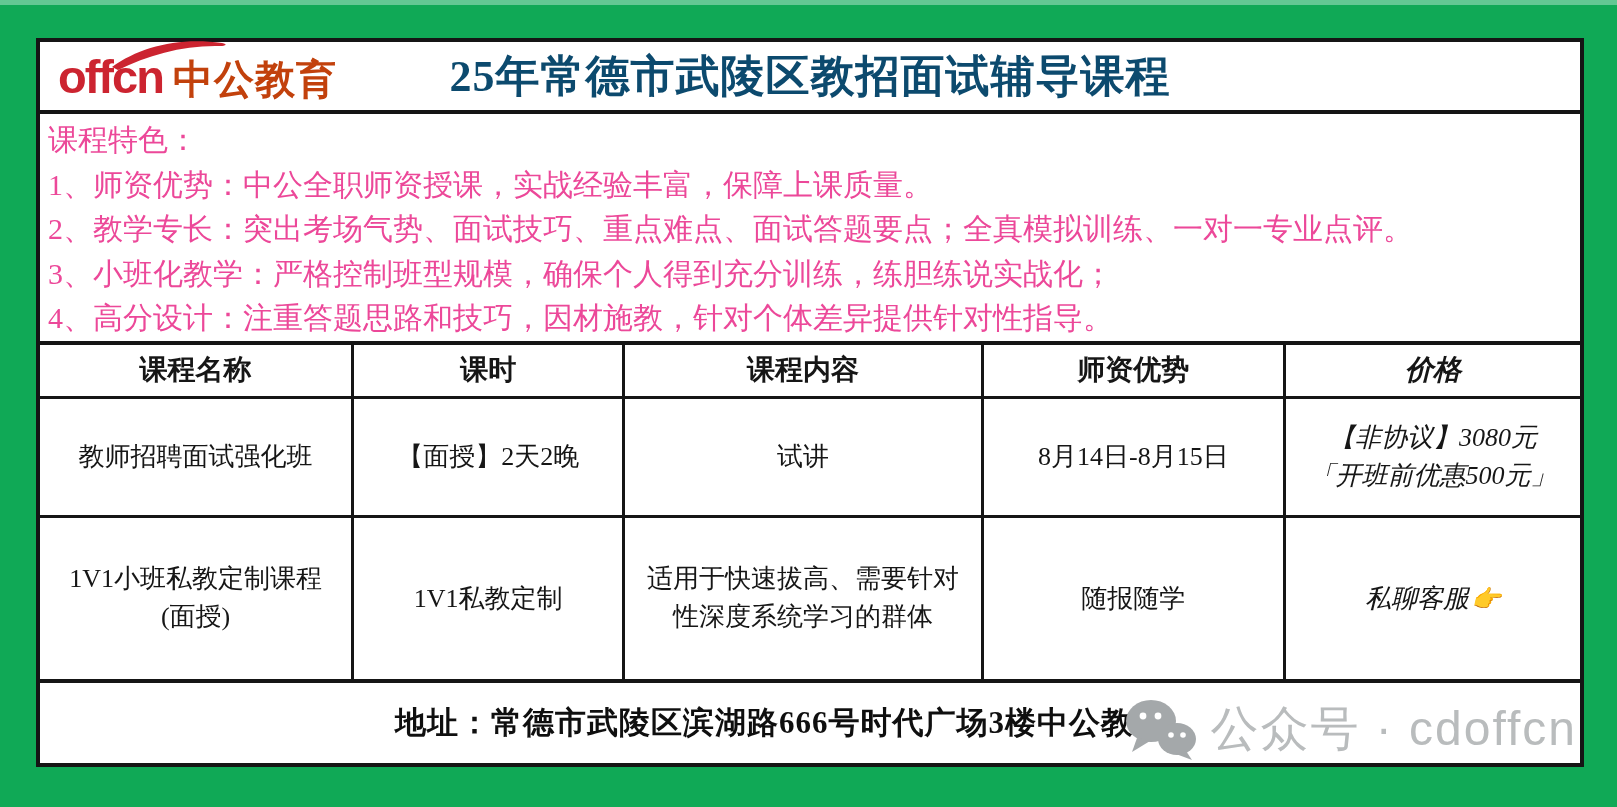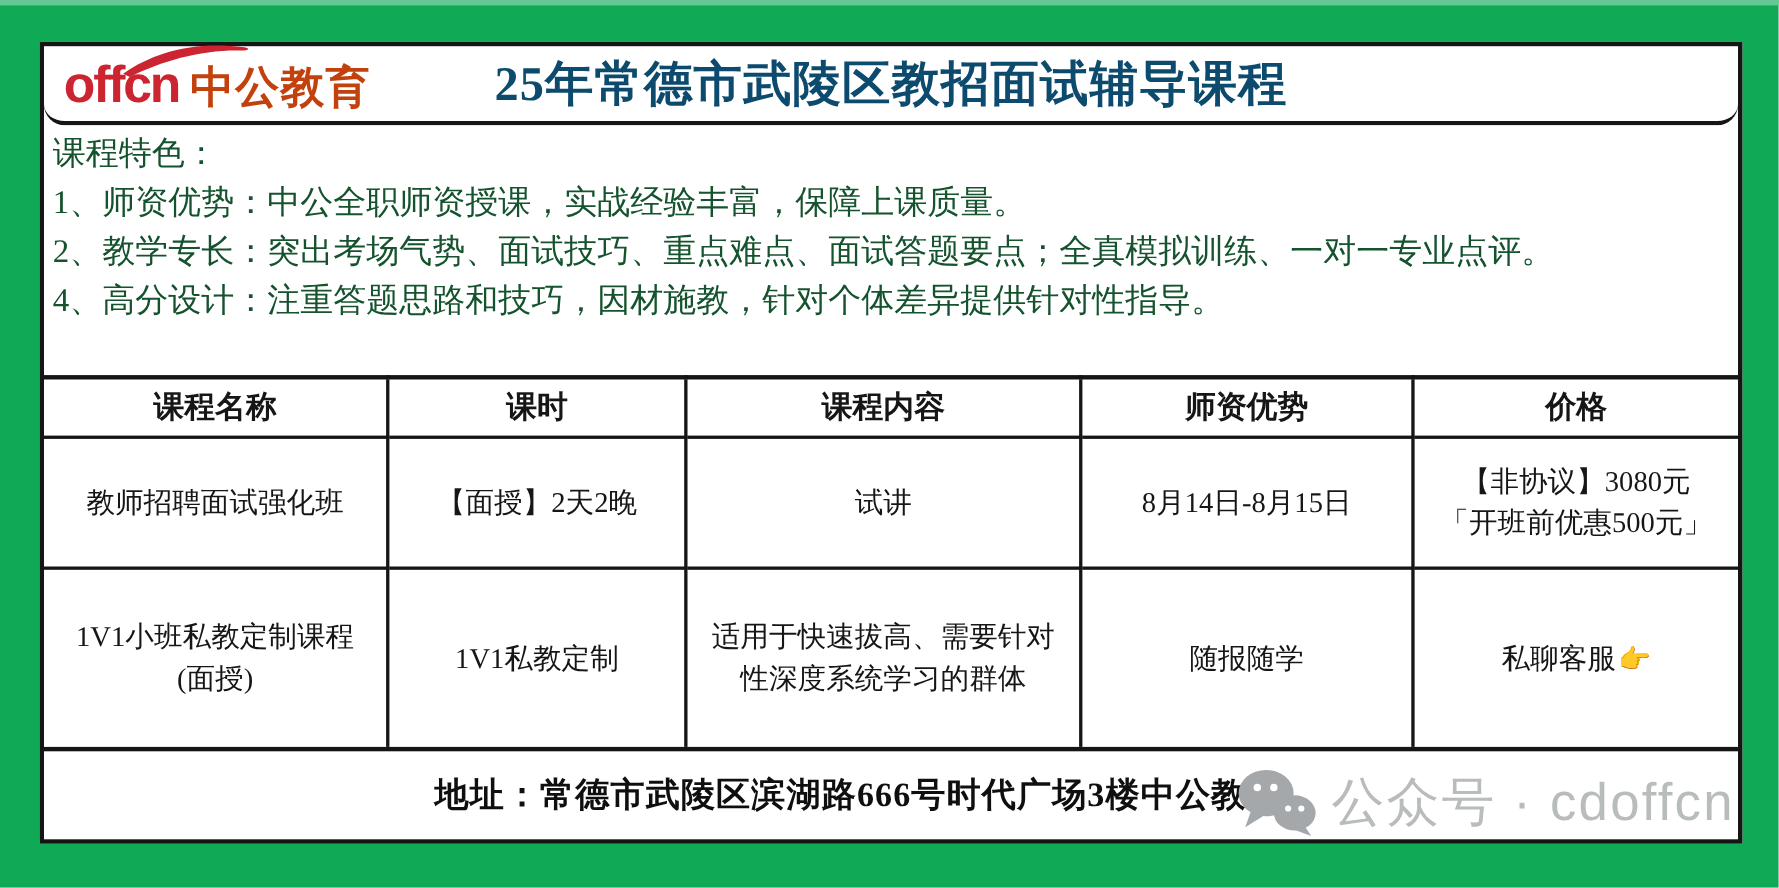--- a/index.html
+++ b/index.html
@@ -32,21 +32,20 @@
   }
 
   
   .header {
     position: relative;
     height: 72px;
     border-bottom: 4px solid #151515;
     flex: 0 0 auto;
     display: flex;
     align-items: center;
-    border-radius: 19px;
   }
   .logo {
     position: relative;
     display: flex;
     align-items: baseline;
     margin-left: 18px;
     z-index: 2;
   }
   .logo-offcn {
     font-family: "Liberation Sans", sans-serif;
@@ -82,41 +81,41 @@
     color: #0c4a6e;
   }
 
   
   .features {
     flex: 0 0 auto;
     height: 227px;
     padding: 4px 12px 0 8px;
     font-size: 30px;
     line-height: 44.5px;
-    color: #14532d;
+    color: #ec4899;
     overflow: hidden;
   }
   .feat-line { white-space: nowrap; }
 
   
   .course-table {
     flex: 0 0 auto;
     width: 100%;
     border-collapse: collapse;
     table-layout: fixed;
     border-top: 4px solid #151515;
   }
   .course-table th, .course-table td {
     border: 3px solid #151515;
     text-align: center;
     vertical-align: middle;
     padding: 2px 10px;
   }
   .course-table th:first-child, .course-table td:first-child { border-left: none; }
-  .course-table th:last-child,  .course-table td:last-child  { border-right: none; }
+  .course-table th:last-child,  .course-table td:last-child  { border-right: none; font-style: italic; }
   .course-table thead th { border-top: none; }
   .course-table tr.last-row td { border-bottom: none; }
 
   .course-table thead tr { height: 54px; padding-left: 16px; }
   .course-table thead th { font-size: 28px; font-weight: bold; }
   .course-table tr.row-1 { height: 119px; }
   .course-table tr.row-2 { height: 163px; }
   .course-table td { font-size: 26px; font-weight: normal; }
   .price-cell div { line-height: 38px; }
   .content-wrap { line-height: 38px; }
@@ -178,20 +177,21 @@
         </svg>
         <span class="logo-brand">中公教育</span>
       </div>
       <div class="page-title">25年常德市武陵区教招面试辅导课程</div>
     </div>
 
     <div class="features">
       <div class="feat-line">课程特色：</div>
       <div class="feat-line">1、师资优势：中公全职师资授课，实战经验丰富，保障上课质量。</div>
       <div class="feat-line">2、教学专长：突出考场气势、面试技巧、重点难点、面试答题要点；全真模拟训练、一对一专业点评。</div>
+      <div class="feat-line">3、小班化教学：严格控制班型规模，确保个人得到充分训练，练胆练说实战化；</div>
       <div class="feat-line">4、高分设计：注重答题思路和技巧，因材施教，针对个体差异提供针对性指导。</div>
     </div>
 
     <table class="course-table">
       <colgroup>
         <col style="width:20.3%">
         <col style="width:17.6%">
         <col style="width:23.3%">
         <col style="width:19.6%">
         <col style="width:19.2%">

